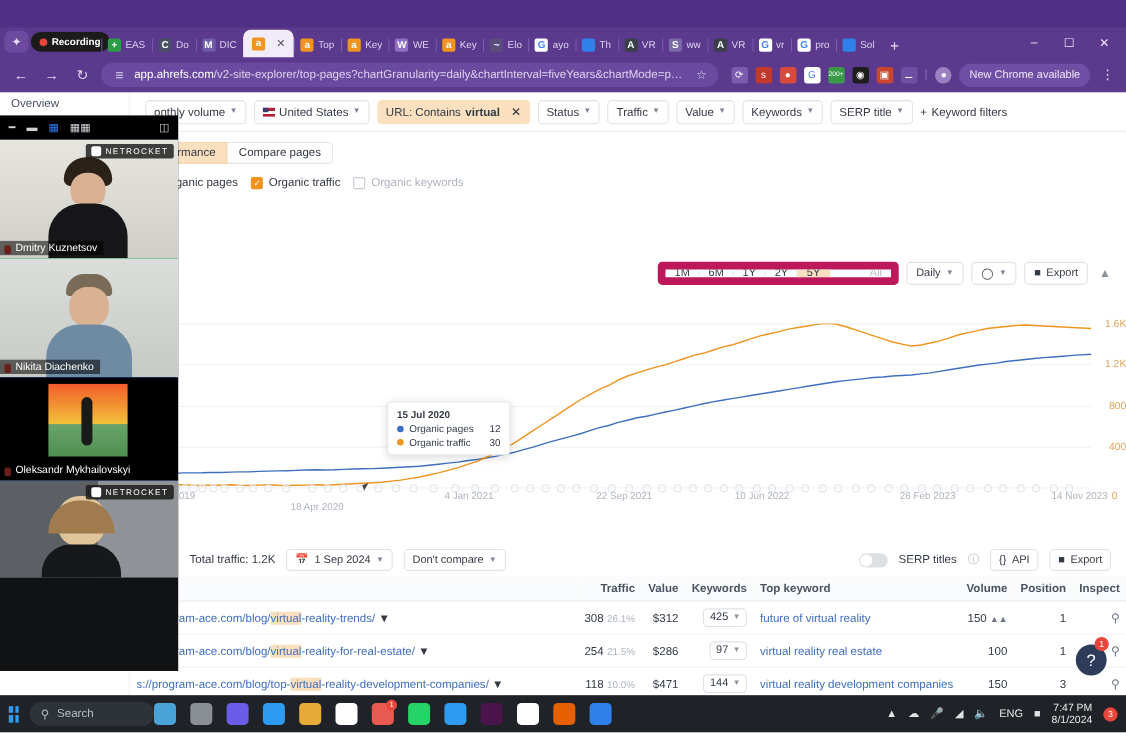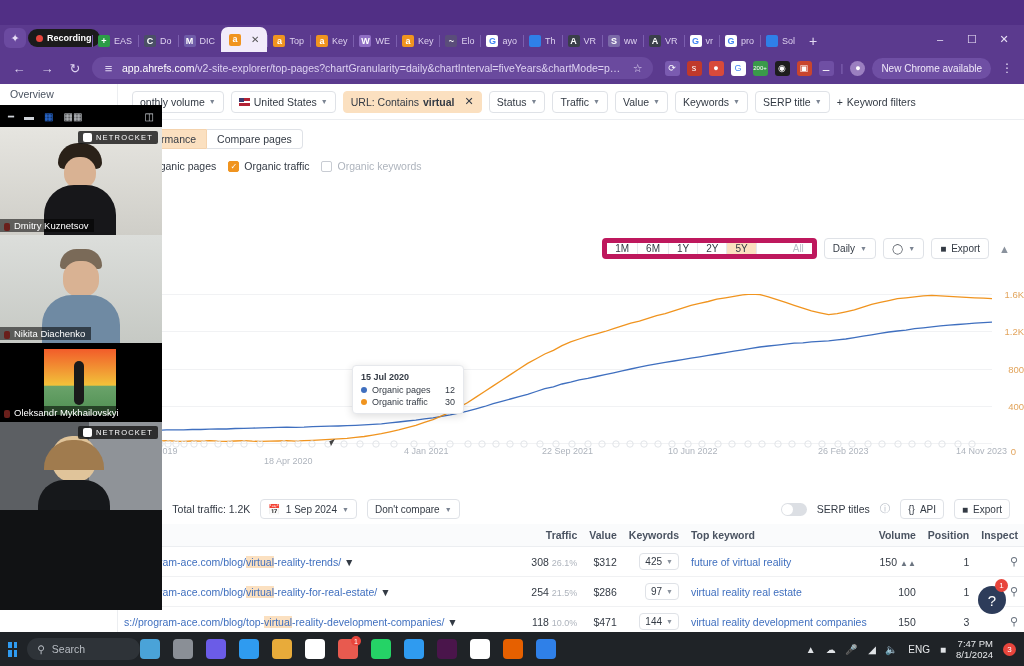--- a/index.html
+++ b/index.html
@@ -64,21 +64,21 @@
   .flagus:after { content:''; position:absolute; left:0; top:0; width:5px; height:4px; background:#3c3b6e;}
   .kwfilter { font-size:10.5px; color:#333a44; display:flex; align-items:center; gap:4px; }
 
   
   .chart-panel { padding:0 14px; }
   .tabrow { display:flex; gap:0; padding-top:9px; }
   .ttab { height:20px; border:1px solid #dfe2e7; font-size:10.5px; display:flex; align-items:center; padding:0 10px; color:#333a44; background:#fff;}
   .ttab:first-child { border-radius:4px 0 0 4px; background:#fbe0c0; border-color:#f4d3ae;}
   .ttab:last-child { border-radius:0 4px 4px 0; border-left:none;}
   .chart-ctrl { position:absolute; right:14px; top:154px; display:flex; align-items:center; gap:7px; }
-  .range { display:flex; border:5px solid #be185d; border-radius:4px; overflow:hidden; height:21px;}
+  .range { display:flex; border:7px solid #be185d; border-radius:4px; overflow:hidden; height:21px;}
   .range span { font-size:10px; padding:0 8px; display:flex; align-items:center; color:#333a44; border-right:1px solid #e6e8ec;}
   .range span:last-child { border-right:none;padding-left:36px; }
   .range span.on { background:#fbe0c0; }
   .range span.dim { color:#b7bdc6; }
   .ctrlbtn { height:21px; border:1px solid #dfe2e7; border-radius:4px; display:flex; align-items:center; gap:5px; padding:0 8px; font-size:10px; color:#333a44;}
   .caretup { color:#8a929d; font-size:11px; padding-left:3px; }
 
   .legend-row { display:flex; align-items:center; gap:12px; padding-top:11px; font-size:10.5px; color:#333a44;}
   .lg { display:flex; align-items:center; gap:5px;}
   .cbx { width:11px; height:11px; border-radius:2px; border:1px solid #c8ccd3; background:#fff; display:flex; align-items:center; justify-content:center; color:#fff; font-size:8px;}
@@ -584,21 +584,21 @@
         <span class="name">Dmitry Kuznetsov</span>
       </div>
       <div class="tile speaking" style="height: 108px; background: rgb(212, 214, 210);">
         <div style="position:absolute;inset:0;background:linear-gradient(#dcdedb,#c6c9c4)"></div>
         <div style="position:absolute;left:60px;top:14px;width:42px;height:20px;background:#7a6a58;border-radius:18px 18px 4px 4px"></div>
         <div style="position:absolute;left:63px;top:26px;width:36px;height:36px;background:#d9b293;border-radius:16px"></div>
         <div style="position:absolute;left:42px;top:60px;width:78px;height:48px;background:#6f8aa3;border-radius:30px 30px 0 0"></div>
         <span class="micon"></span>
         <span class="name">Nikita Diachenko</span>
       </div>
-      <div class="tile" style="height: 79px; background: #1d4ed8;">
+      <div class="tile" style="height: 94px; background: #1d4ed8;">
         <div style="position:absolute;inset:0;background:#000"></div>
         <div style="position:absolute;left:44px;top:6px;width:72px;height:66px;background:linear-gradient(#f25c2a,#f2c23a 55%,#6aa36a 56%,#4f8f52)"></div>
         <div style="position:absolute;left:74px;top:18px;width:10px;height:44px;background:#1a1a1a;border-radius:5px"></div>
         <span class="micon"></span>
         <span class="name">Oleksandr Mykhailovskyi</span>
       </div>
       <div class="tile" style="height: 88px; background: rgb(125, 127, 130);">
         <div style="position:absolute;inset:0;background:linear-gradient(90deg,#5c5f63 0 55%, #8f9398 55% 100%)"></div>
         <div style="position:absolute;left:52px;top:14px;width:44px;height:46px;background:#e0c49a;border-radius:20px"></div>
         <div style="position:absolute;left:44px;top:18px;width:60px;height:30px;background:#a07b4e;border-radius:28px 28px 0 0"></div>

